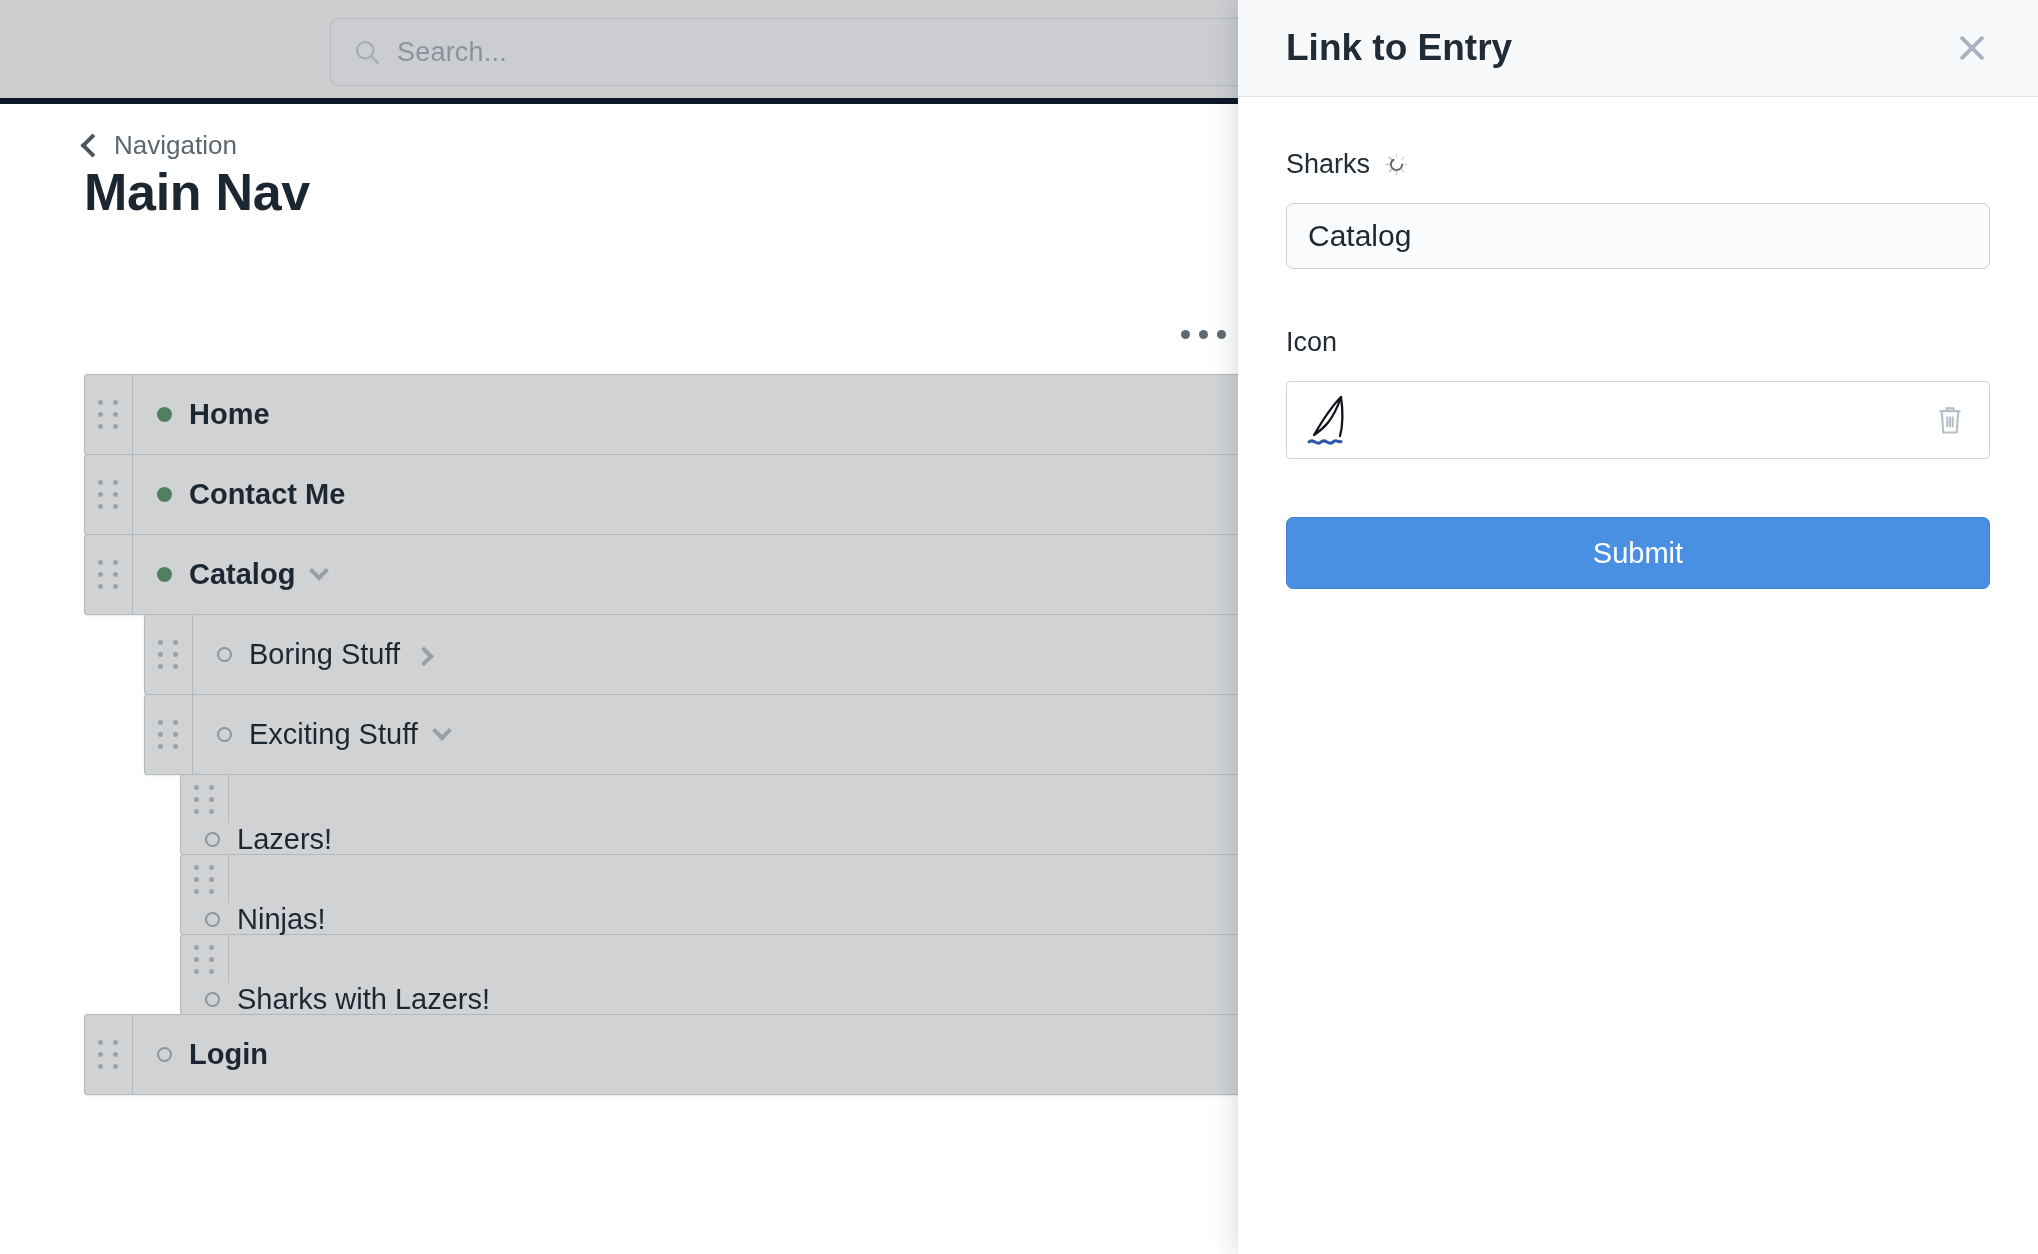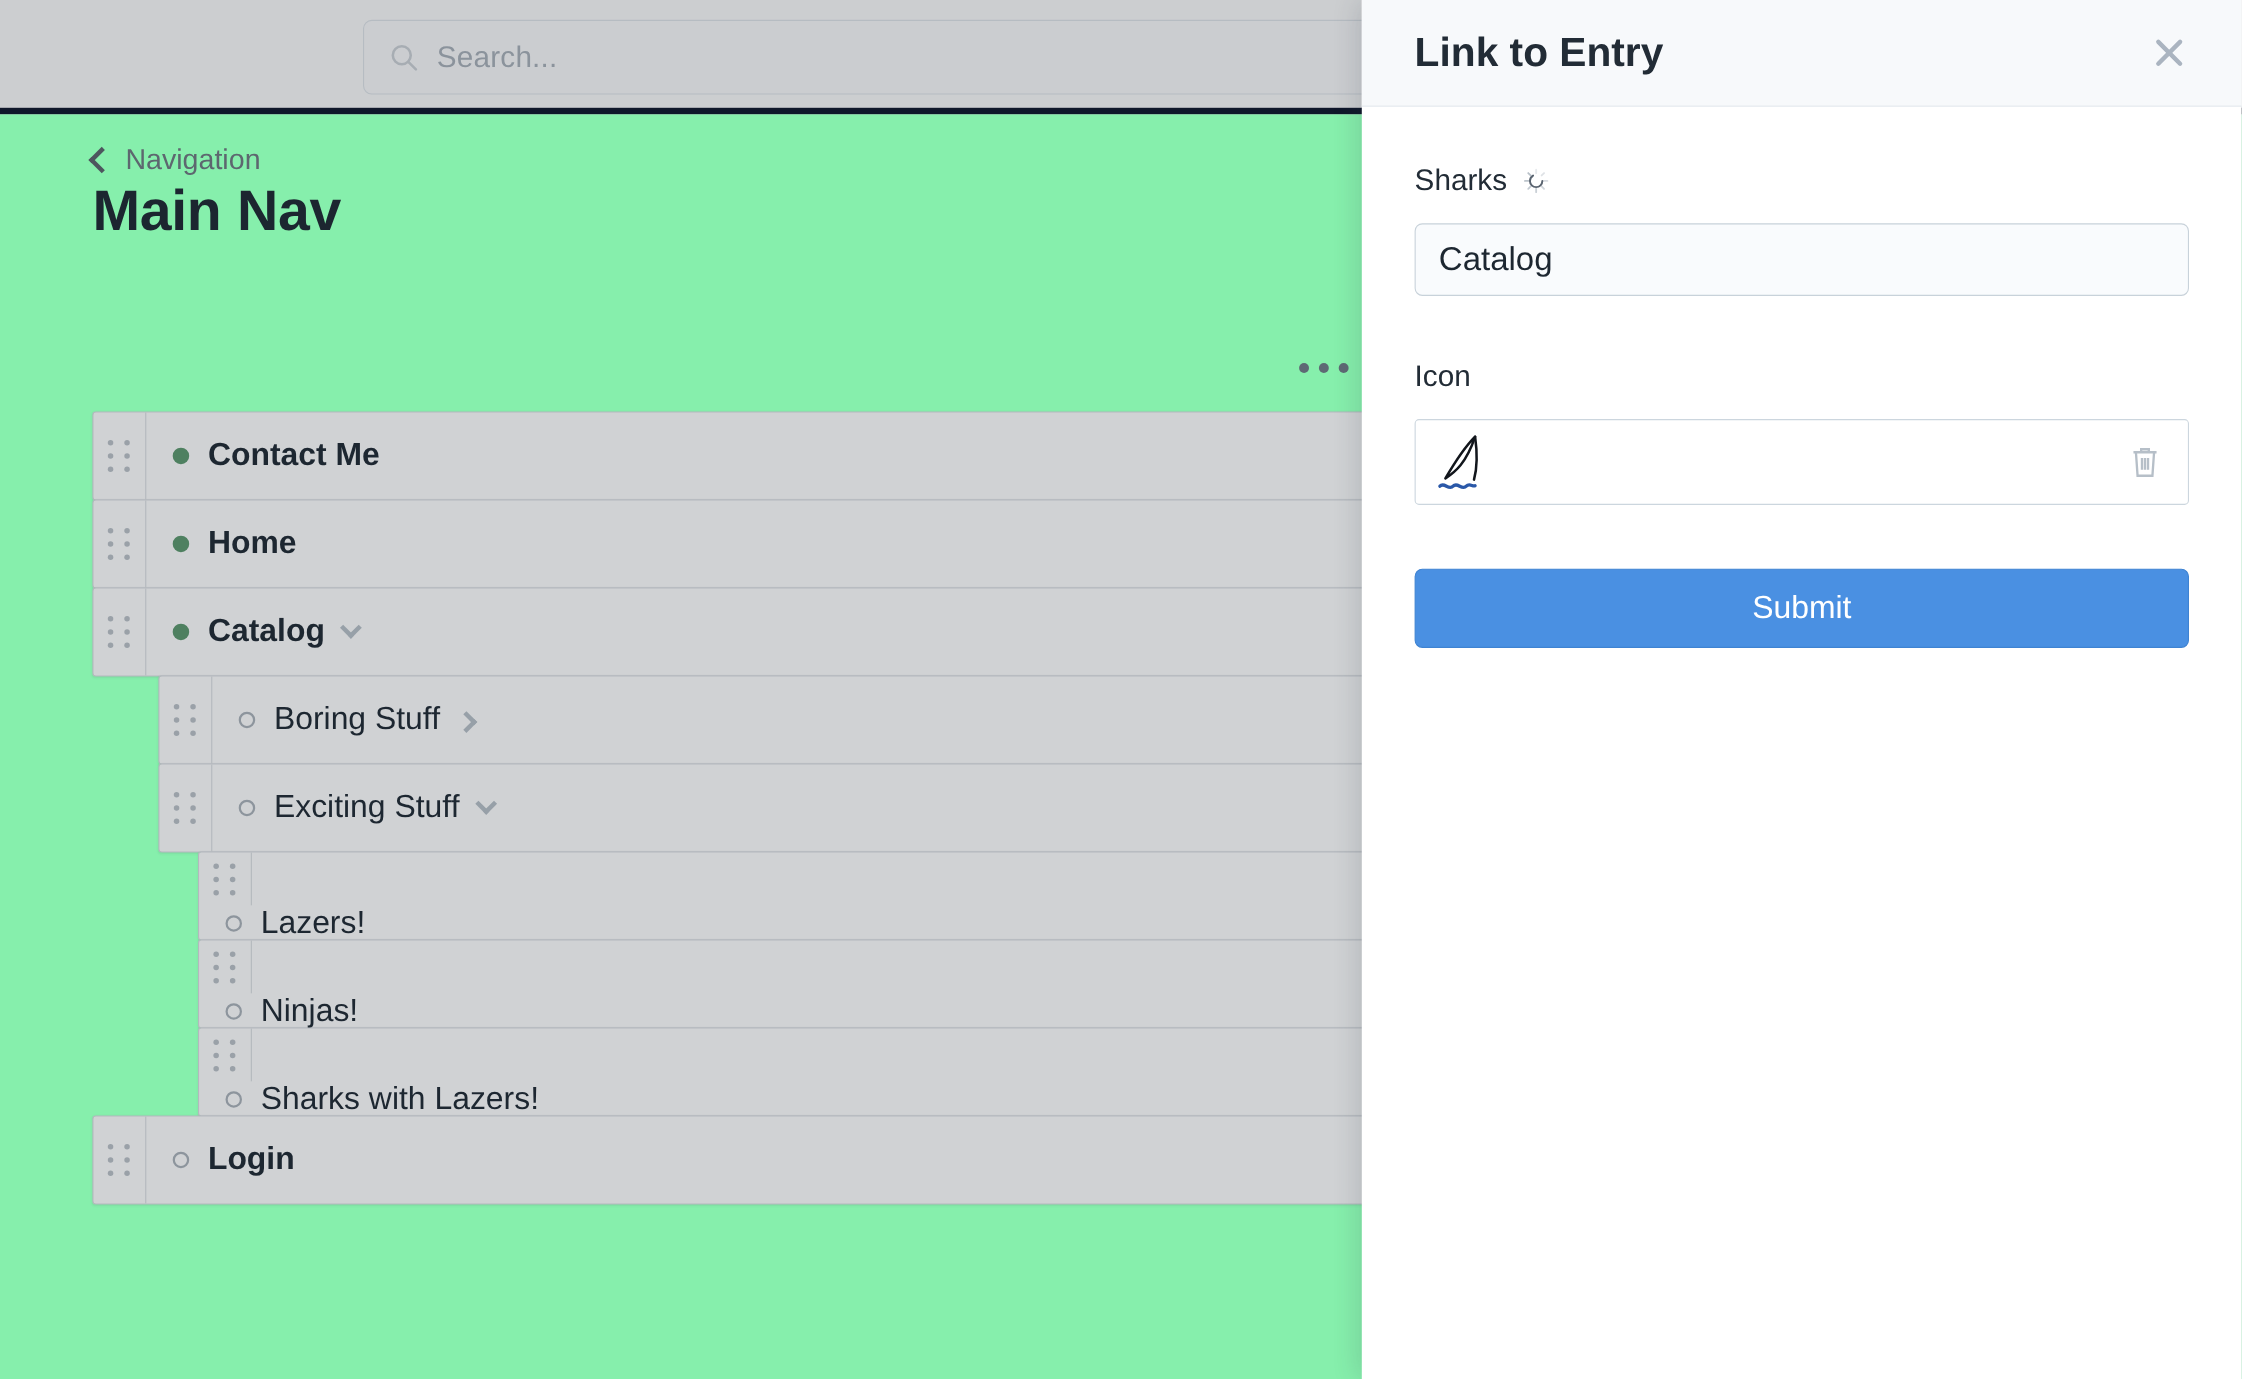--- a/index.html
+++ b/index.html
@@ -54,21 +54,21 @@
     font-size: 27px;
     color: #8b939c;
     letter-spacing: .2px;
   }
 
   .content {
     position: absolute;
     top: 104px; left: 0;
     width: 2038px;
     height: 1150px;
-    background: #86efac;
+    background: #ffffff;
     padding-left: 40px;
   }
 
   .breadcrumb {
     position: absolute;
     left: 84px;
     top: 26px;
     display: flex;
     align-items: center;
     gap: 13px;
@@ -308,37 +308,37 @@
                 <i></i>
                 <i></i>
                 <i></i>
                 <i></i>
                 <i></i>
                 <i></i>
               </div>
             </div>
             <div class="row-body">
               <span class="status-dot on"></span>
+              <span class="row-label">Home</span>
+            </div>
+          </div>
+          <div class="row lvl1">
+            <div class="handle">
+              <div class="dots">
+                <i></i>
+                <i></i>
+                <i></i>
+                <i></i>
+                <i></i>
+                <i></i>
+              </div>
+            </div>
+            <div class="row-body">
+              <span class="status-dot on"></span>
               <span class="row-label">Contact Me</span>
-            </div>
-          </div>
-          <div class="row lvl1">
-            <div class="handle">
-              <div class="dots">
-                <i></i>
-                <i></i>
-                <i></i>
-                <i></i>
-                <i></i>
-                <i></i>
-              </div>
-            </div>
-            <div class="row-body">
-              <span class="status-dot on"></span>
-              <span class="row-label">Home</span>
             </div>
           </div>
           <div class="row lvl1">
             <div class="handle">
               <div class="dots">
                 <i></i>
                 <i></i>
                 <i></i>
                 <i></i>
                 <i></i>

